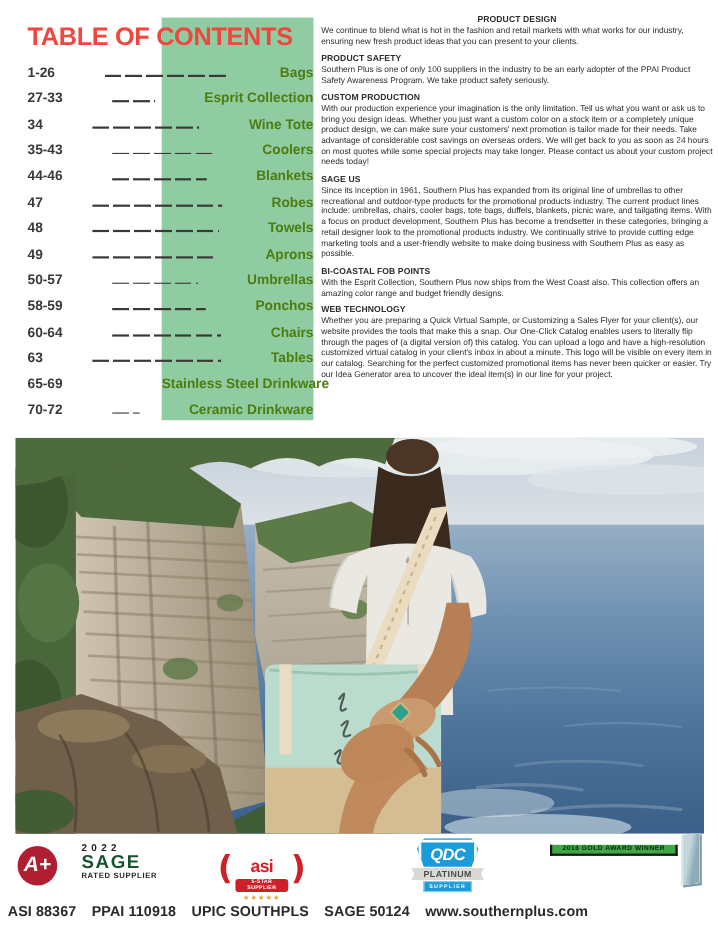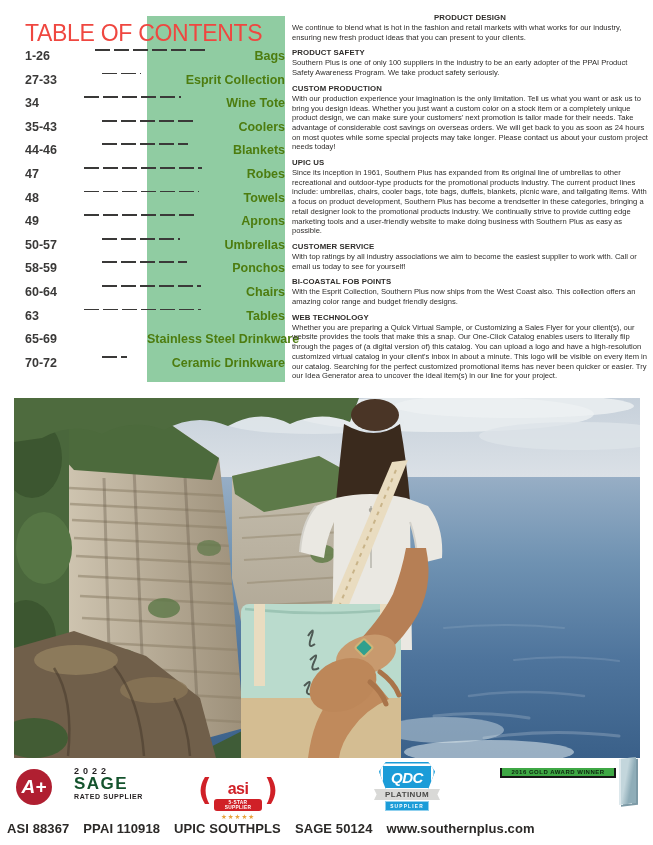--- a/index.html
+++ b/index.html
@@ -4,24 +4,24 @@
 <style>
   html,body{margin:0;padding:0;background:#ffffff;}
   .page{
     position:relative;width:653px;height:845px;background:#ffffff;overflow:hidden;
     font-family:"Liberation Sans","DejaVu Sans",sans-serif;color:#2f2d2b;
   }
   
   .toc-band{position:absolute;left:147px;top:16px;width:138px;height:366px;background:#90CCA2;}
   .toc{position:absolute;left:25px;top:20px;width:260px;}
   .toc-title{
-    margin:0;font-size:23px;font-weight:normal;letter-spacing:-0.3px;color:#EF4740;line-height:26px;
+    margin:0;font-size:23px;font-weight:bold;letter-spacing:-0.3px;color:#EF4740;line-height:26px;
   }
   .toc-list{margin-top:3px;}
-  .toc-row{display:flex;align-items:flex-start;height:23.6px;gap:40px;}
+  .toc-row{display:flex;align-items:flex-end;height:23.6px;gap:40px;}
   .toc-pages{font-weight:bold;font-size:12.5px;color:#3a3938;white-space:nowrap;line-height:14px;}
   .toc-leader{flex:1;height:1.8px;margin:0 5px 3px 5px;
     background-image:repeating-linear-gradient(90deg,#3a3938 0 15px,transparent 15px 19px);}
   .toc-label{font-weight:bold;font-size:12.5px;color:#4d7c0f;white-space:nowrap;line-height:14px;}
   
   .info-col{position:absolute;left:292px;top:13px;width:356px;}
   .info-heading{margin:6px 0 1px 0;font-size:7.8px;font-weight:bold;color:#2f2d2b;letter-spacing:0.1px;}
   .info-section:first-child .info-heading{margin-top:0;text-align:center;}
   .info-body{margin:0;font-size:7.6px;line-height:9.7px;color:#2f2d2b;}
   
@@ -158,26 +158,22 @@
     </div>
     <div class="info-section">
       <h3 class="info-heading">PRODUCT SAFETY</h3>
       <p class="info-body">Southern Plus is one of only 100 suppliers in the industry to be an early adopter of the PPAI Product Safety Awareness Program. We take product safety seriously.</p>
     </div>
     <div class="info-section">
       <h3 class="info-heading">CUSTOM PRODUCTION</h3>
       <p class="info-body">With our production experience your imagination is the only limitation. Tell us what you want or ask us to bring you design ideas. Whether you just want a custom color on a stock item or a completely unique product design, we can make sure your customers' next promotion is tailor made for their needs. Take advantage of considerable cost savings on overseas orders. We will get back to you as soon as 24 hours on most quotes while some special projects may take longer. Please contact us about your custom project needs today!</p>
     </div>
     <div class="info-section">
-      <h3 class="info-heading">UPIC US</h3>
+      <h3 class="info-heading">SAGE US</h3>
       <p class="info-body">Since its inception in 1961, Southern Plus has expanded from its original line of umbrellas to other recreational and outdoor-type products for the promotional products industry. The current product lines include: umbrellas, chairs, cooler bags, tote bags, duffels, blankets, picnic ware, and tailgating items. With a focus on product development, Southern Plus has become a trendsetter in these categories, bringing a retail designer look to the promotional products industry. We continually strive to provide cutting edge marketing tools and a user-friendly website to make doing business with Southern Plus as easy as possible.</p>
-    </div>
-    <div class="info-section">
-      <h3 class="info-heading">CUSTOMER SERVICE</h3>
-      <p class="info-body">With top ratings by all industry associations we aim to become the easiest supplier to work with. Call or email us today to see for yourself!</p>
     </div>
     <div class="info-section">
       <h3 class="info-heading">BI-COASTAL FOB POINTS</h3>
       <p class="info-body">With the Esprit Collection, Southern Plus now ships from the West Coast also. This collection offers an amazing color range and budget friendly designs.</p>
     </div>
     <div class="info-section">
       <h3 class="info-heading">WEB TECHNOLOGY</h3>
       <p class="info-body">Whether you are preparing a Quick Virtual Sample, or Customizing a Sales Flyer for your client(s), our website provides the tools that make this a snap. Our One-Click Catalog enables users to literally flip through the pages of (a digital version of) this catalog. You can upload a logo and have a high-resolution customized virtual catalog in your client's inbox in about a minute. This logo will be visible on every item in our catalog. Searching for the perfect customized promotional items has never been quicker or easier. Try our Idea Generator area to uncover the ideal item(s) in our line for your project.</p>
     </div>
   </div>

